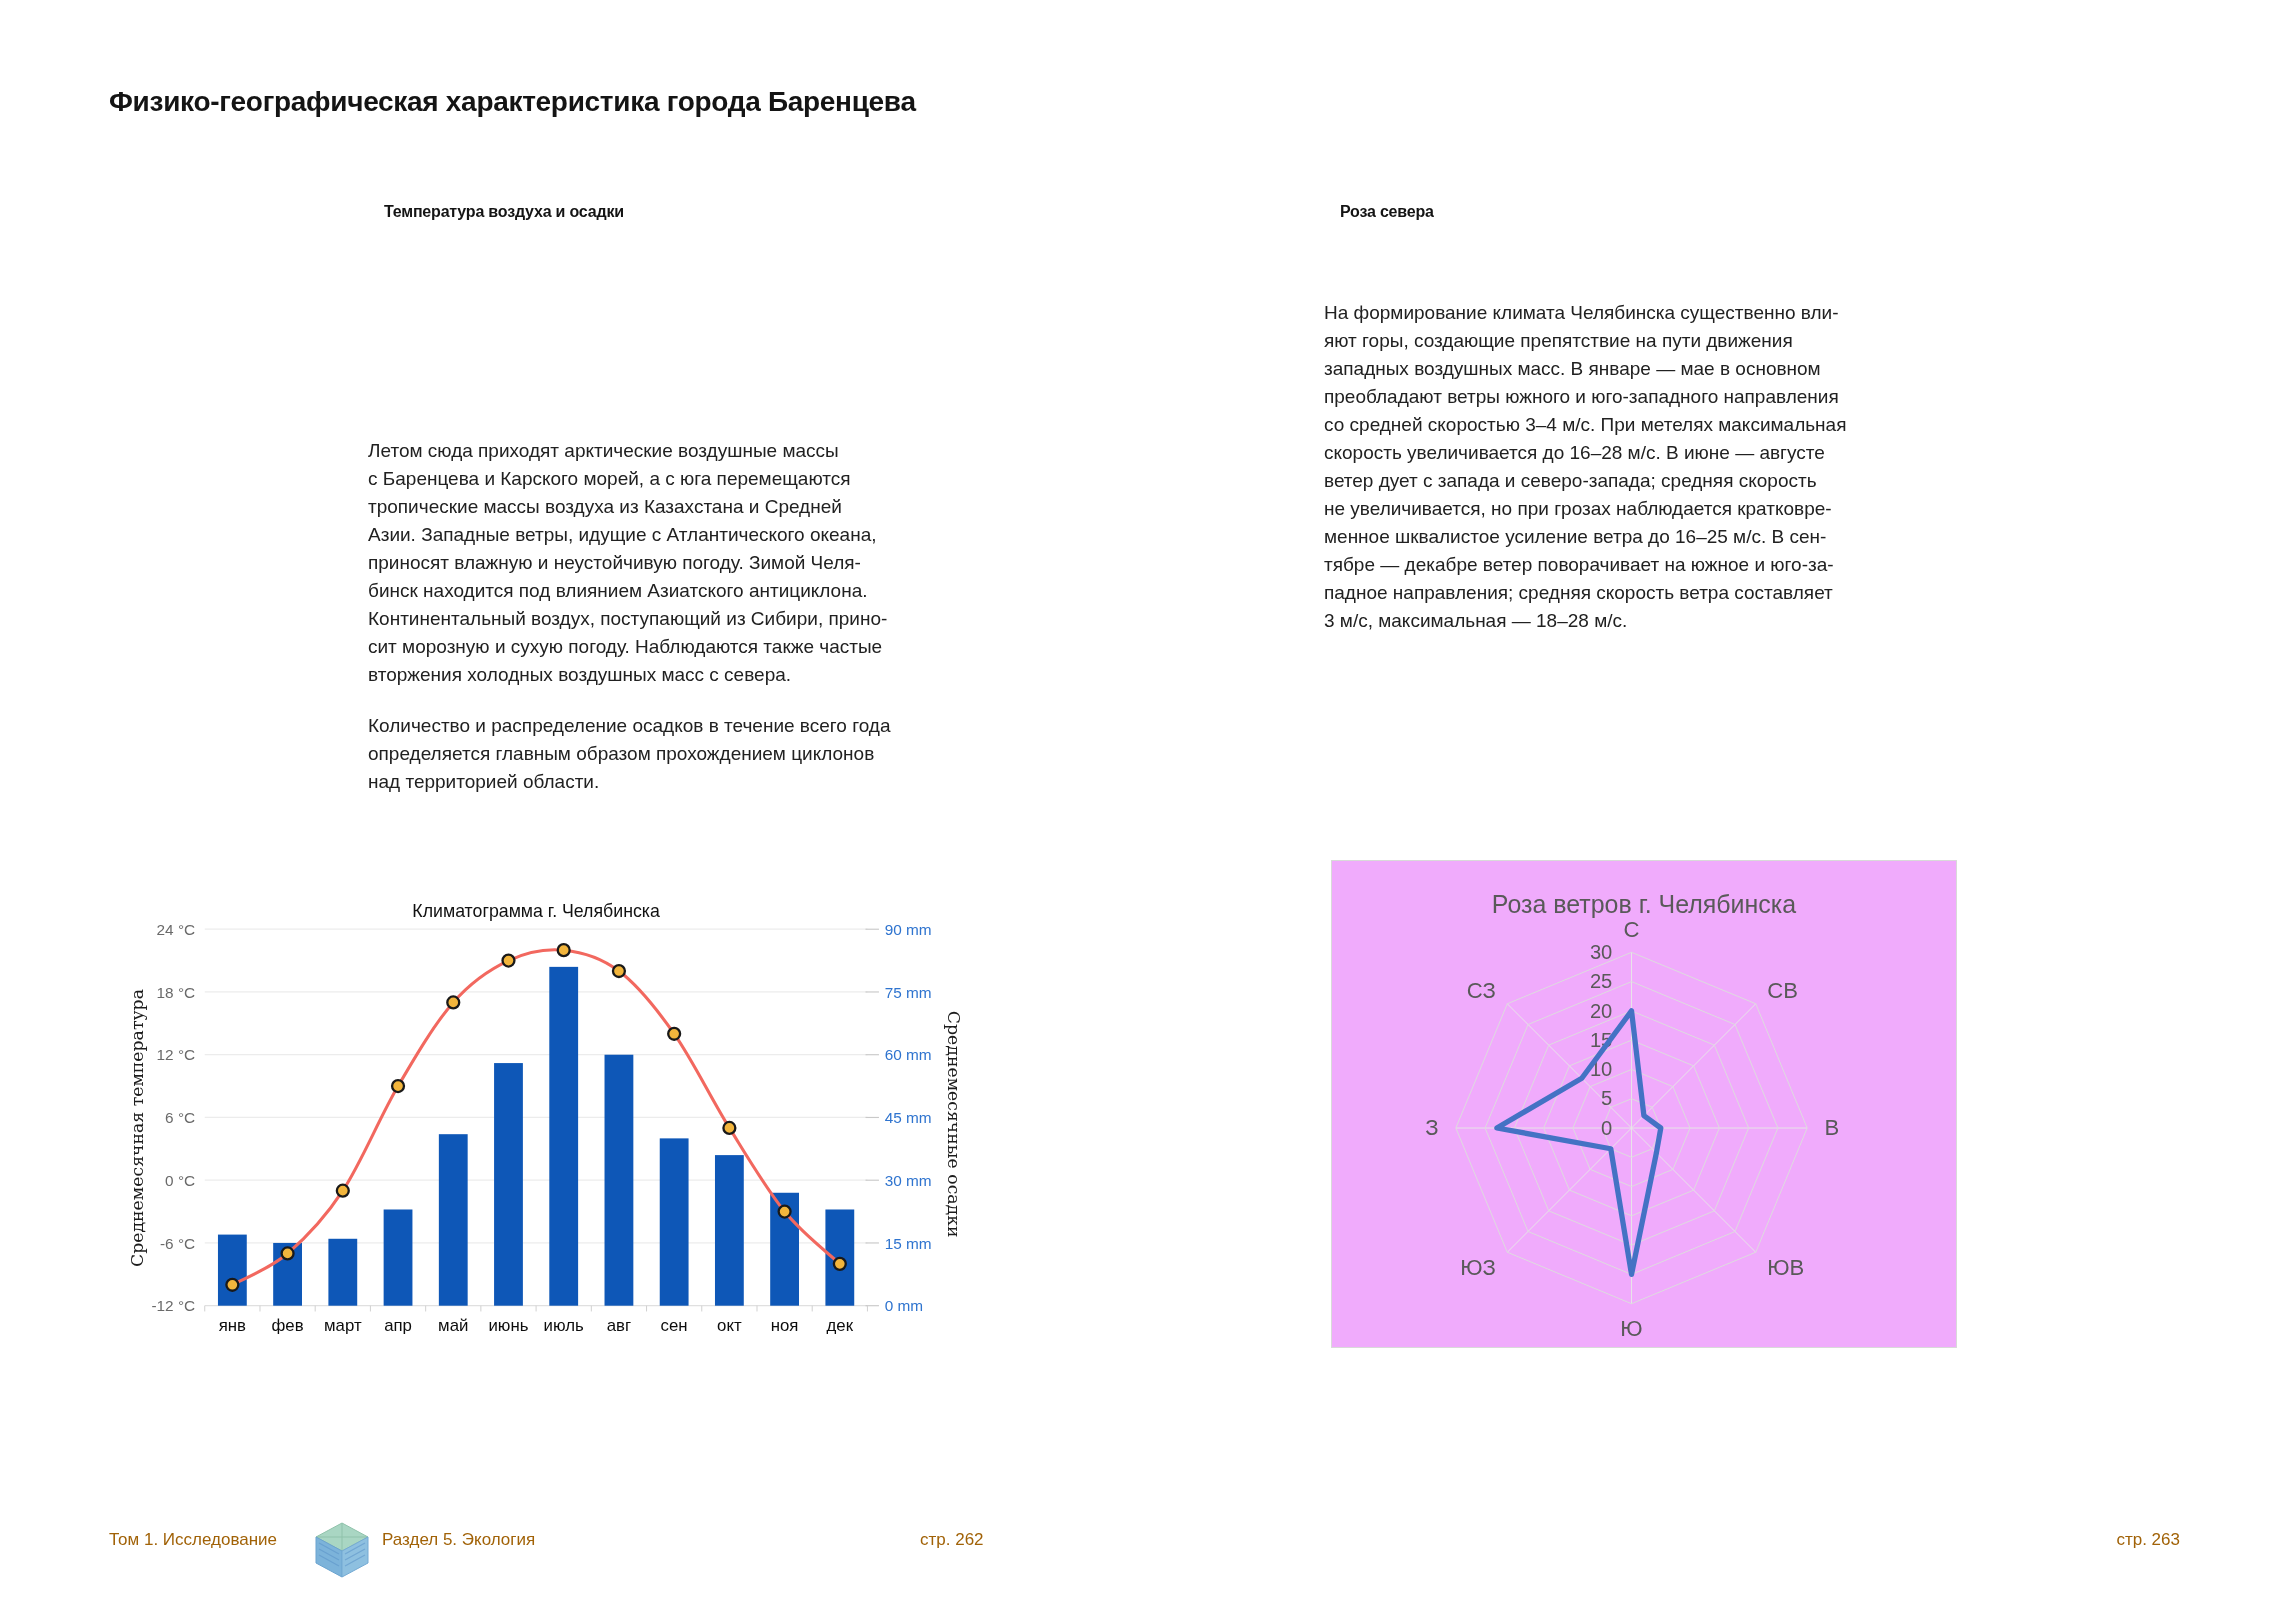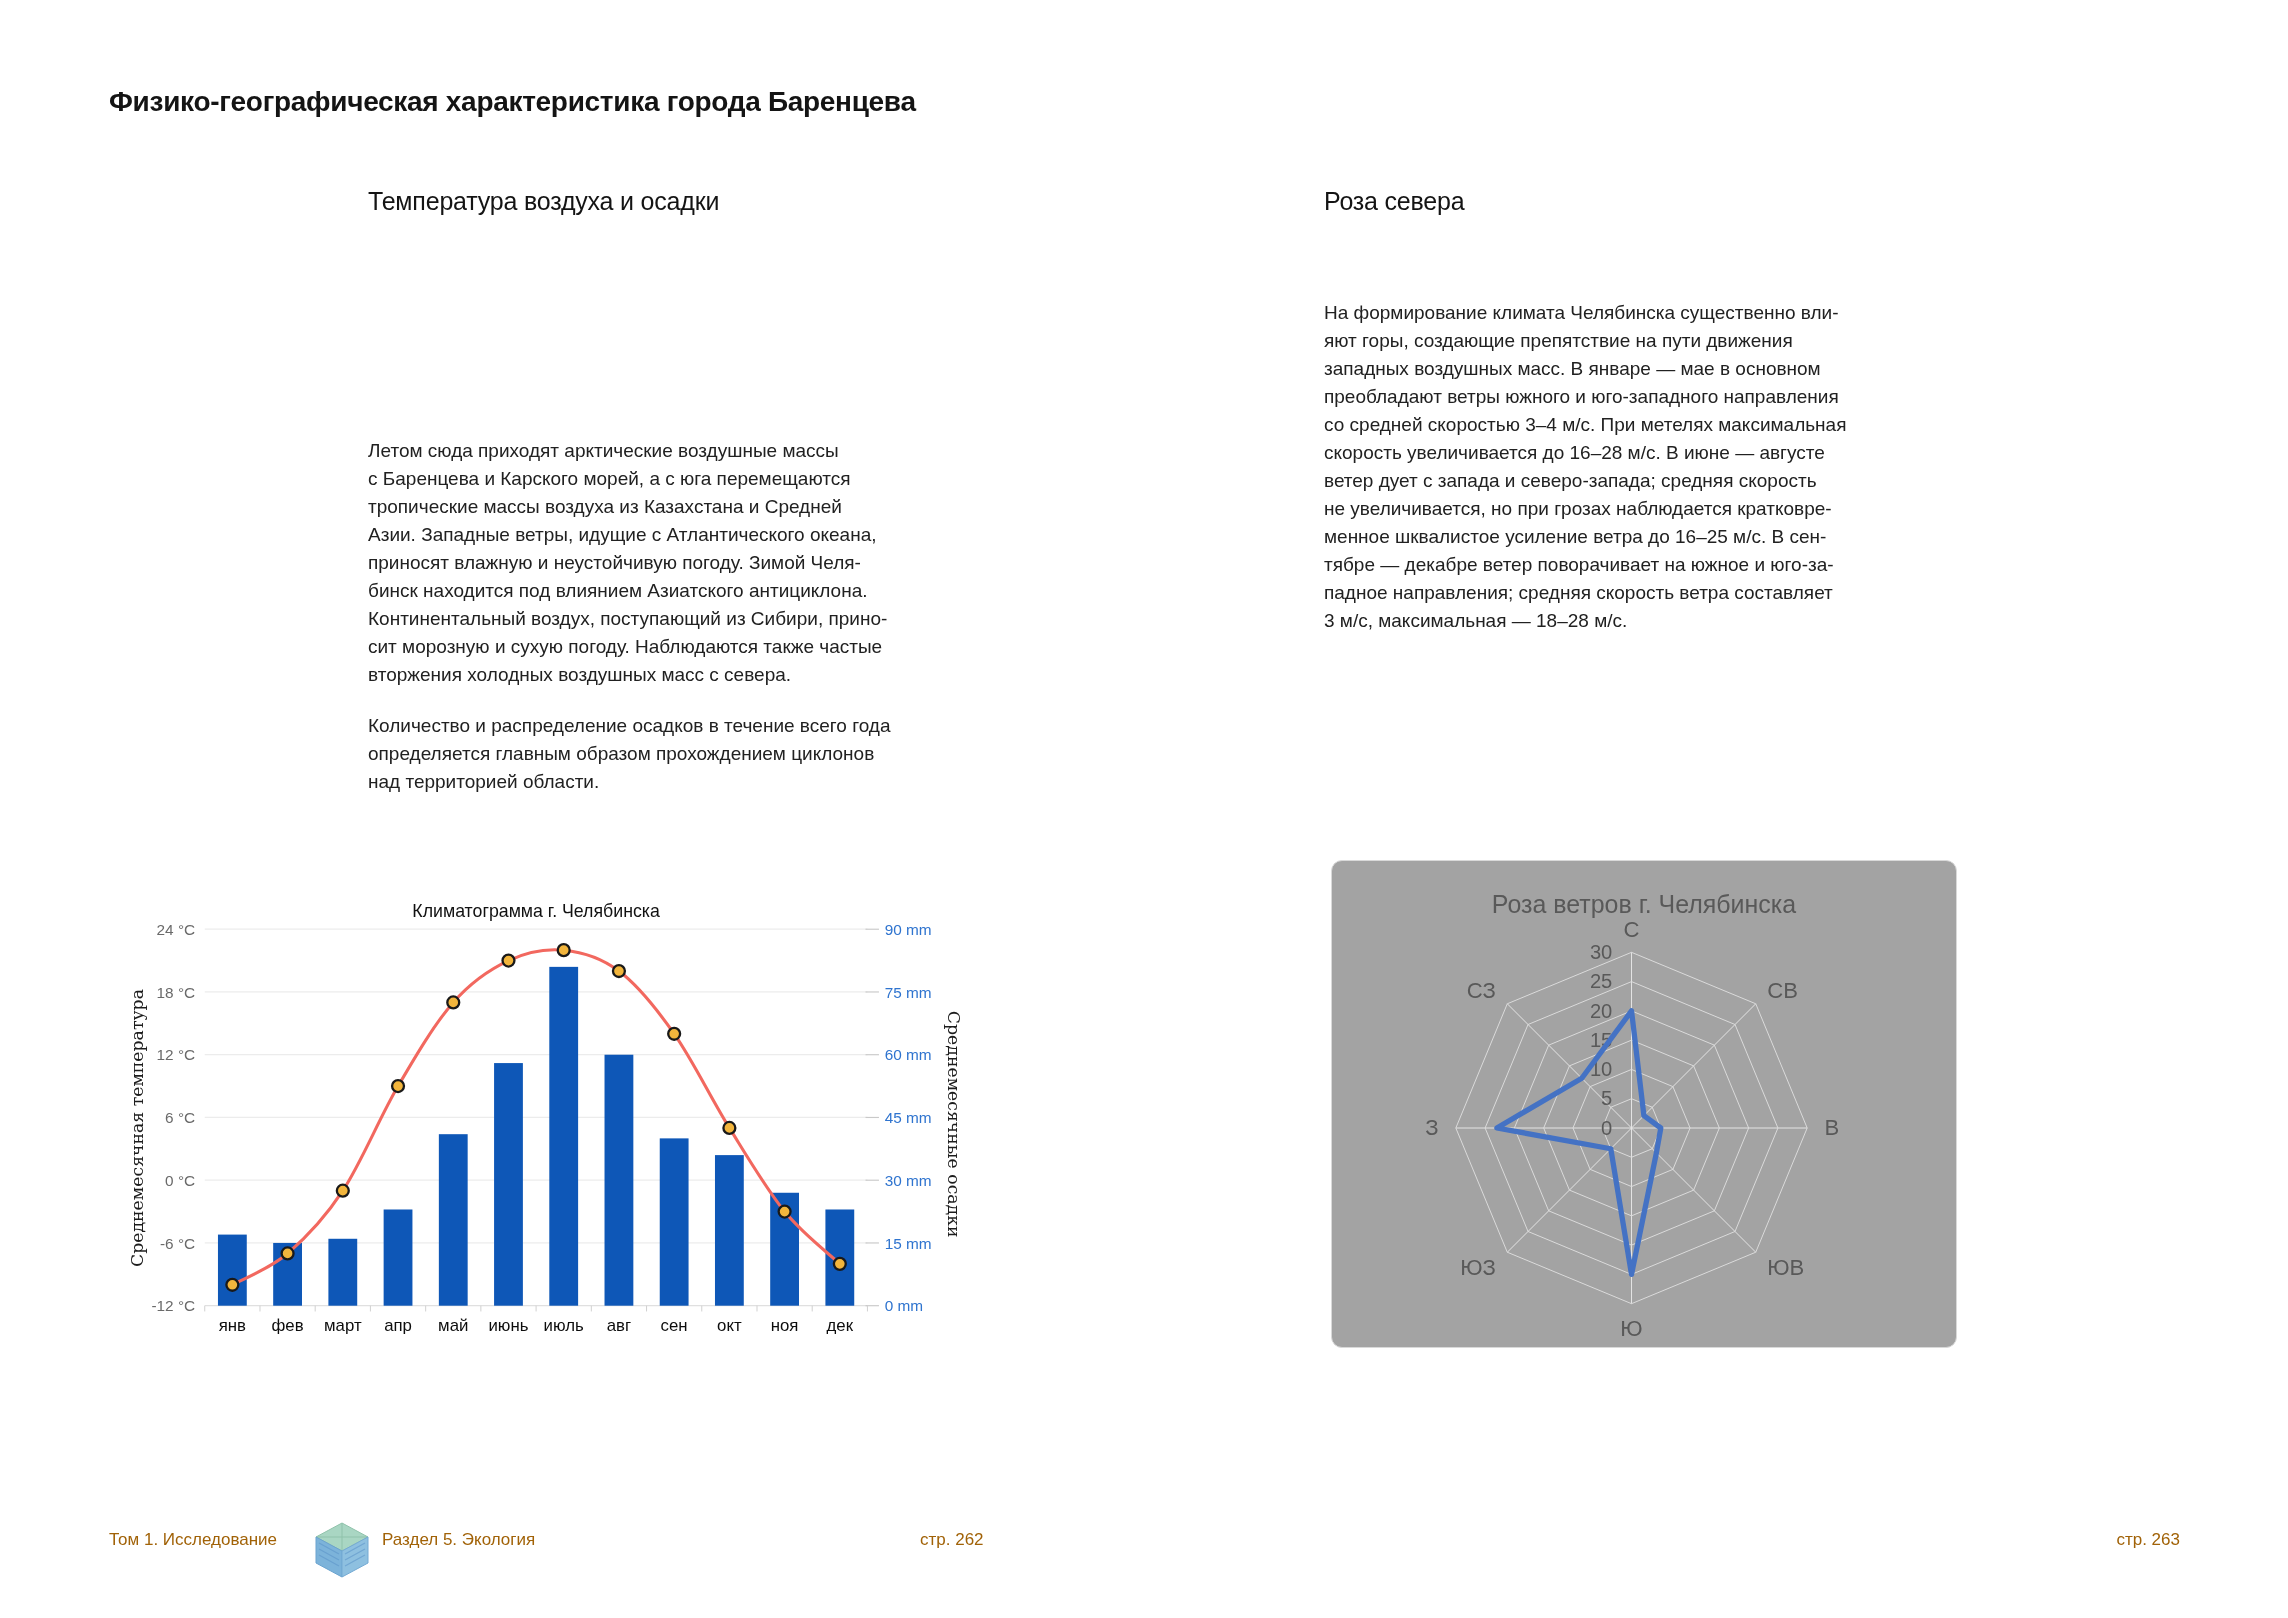--- a/index.html
+++ b/index.html
@@ -7,34 +7,34 @@
     width:2288px;height:1619px;position:relative;background:#ffffff;
     font-family:"Liberation Sans",sans-serif;color:#1d1d1d;overflow:hidden;
   }
   .page-title{
     position:absolute;left:109px;top:86px;margin:0;
     font-size:28px;font-weight:800;letter-spacing:-0.3px;color:#141414;
   }
   .col{position:absolute;width:672px}
   #col-left{left:368px;top:187px;height:692px}
   #col-right{left:1324px;top:187px;height:692px}
-  .col h2{margin:0;font-size:25px;font-weight:400;letter-spacing:-0.2px;color:#141414}
+  .col h2{margin:16px;font-size:16px;font-weight:700;letter-spacing:-0.2px;color:#141414}
   .col p{
     position:absolute;left:0;margin:0;width:672px;
     font-size:19px;line-height:28px;white-space:pre-line;color:#212121;
   }
   #p-left-1{top:112px}
   #p-left-2{top:250px}
   #p-left-3{top:525px}
   #p-right-1{top:112px}
   figure{margin:17px}
   .climato-fig{position:absolute;left:101px;top:869px;width:865px;height:461px}
   .rose-card{
     position:absolute;left:1314px;top:843px;width:626px;height:488px;
-    border:1px solid #d9d9d9;border-radius:11px;background:#a3a3a3;box-sizing:border-box;
+    border:1px solid #d9d9d9;border-radius:0;background:#f0abfc;box-sizing:border-box;
   }
   svg text{font-family:"Liberation Sans",sans-serif}
   svg text.serif{font-family:"DejaVu Serif","Liberation Serif",serif}
   .footer-item{position:absolute;font-size:17px;color:#a16207;white-space:nowrap}
   #footer-volume{left:109px;top:1530px}
   #footer-section{left:382px;top:1530px}
   #footer-page-left{left:920px;top:1530px}
   #footer-page-right{right:108px;top:1530px}
   .cube{position:absolute;left:313px;top:1520px;width:58px;height:60px}
 </style>

